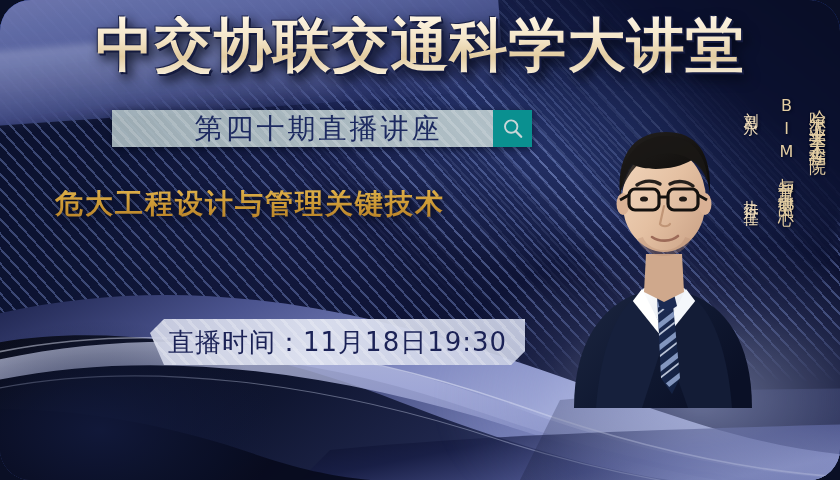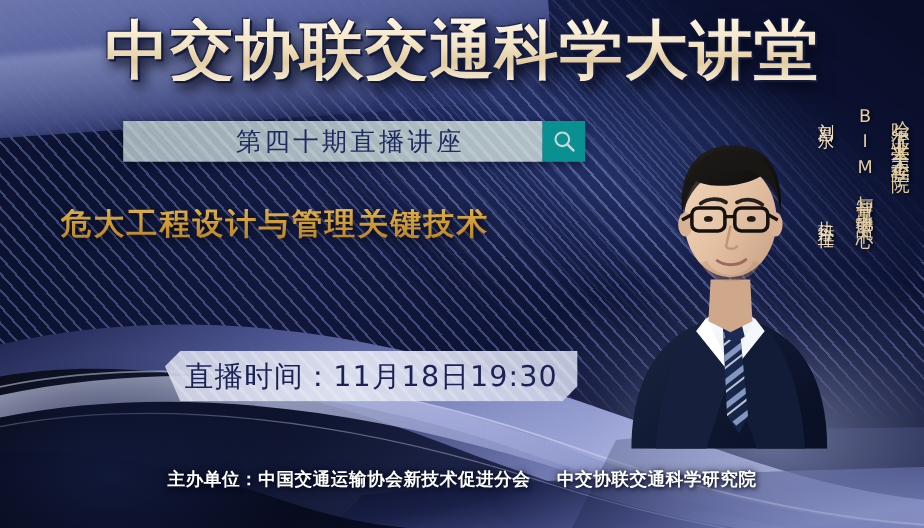--- a/index.html
+++ b/index.html
@@ -8,20 +8,21 @@
     overflow:hidden;
     background:#0a0f25;
     font-family:"Liberation Sans","DejaVu Sans",sans-serif;
   }
 
   #poster {
     position:relative;
     width:840px; height:480px;
     overflow:hidden;
     background:#1d4ed8;
+    border-radius:31px;
   }
 
   
   .bg-base {
     position:absolute; inset:0;
     background:
       radial-gradient(ellipse 70% 60% at 78% 22%, #2e3f7e 0%, rgba(25,35,82,0) 62%),
       linear-gradient(165deg, #27306b 0%, #1b2352 20%, #141a40 42%, #0c1130 70%, #080c22 100%);
   }
 
@@ -136,21 +137,21 @@
   .subbar-text {
     flex:1;
     position:relative;
     background:
       repeating-linear-gradient(48deg, rgba(255,255,255,0.0) 0px, rgba(255,255,255,0.0) 6px, rgba(255,255,255,0.16) 6px, rgba(255,255,255,0.16) 9px),
       linear-gradient(90deg, rgba(168,184,190,0.92) 0%, rgba(176,191,196,0.95) 55%, rgba(183,198,203,0.95) 100%);
     display:flex;
     align-items:center;
     justify-content:center;
     color:#1d2a60;
-    font-size:23px;
+    font-size:28px;
     font-weight:normal;
     letter-spacing:3px;
     padding-right:20px;
     padding-left:52px;
     font-family:"DejaVu Sans","Liberation Sans",sans-serif;
   }
   .subbar-icon {
     width:39px;
     background:#0a9090;
     display:flex; align-items:center; justify-content:center;
@@ -434,17 +435,14 @@
         <path d="M80 160 C 88 180, 120 180, 128 160" stroke="rgba(180,138,112,0.35)" stroke-width="6" fill="none"></path>
       </g>
     </svg>
   </div>
 
   <div class="vcol vcol-org">哈尔滨工业大学土木工程学院</div>
   <div class="vcol vcol-center">BIM与智慧工地研究中心</div>
   <div class="vcol vcol-name">刘昌永</div>
   <div class="vcol vcol-role">执行主任</div>
 
-  <div class="footer">
-    <span>主办单位：</span><span>中国交通运输协会新技术促进分会</span><span class="gap"></span><span>中交协联交通科学研究院</span>
-  </div>
 
 </div>
 
 </body></html>

